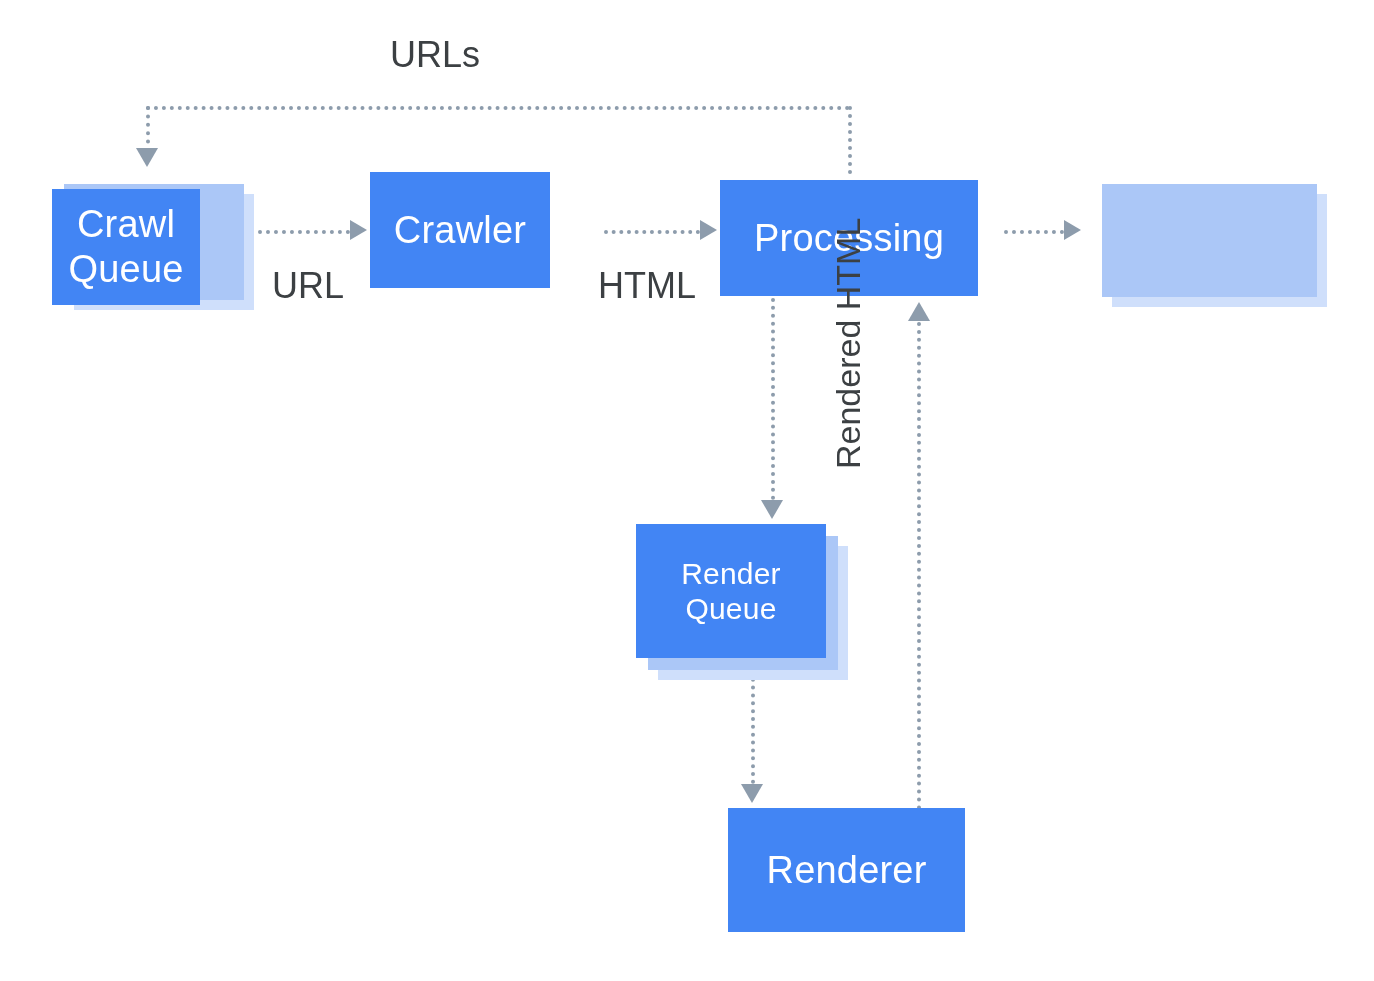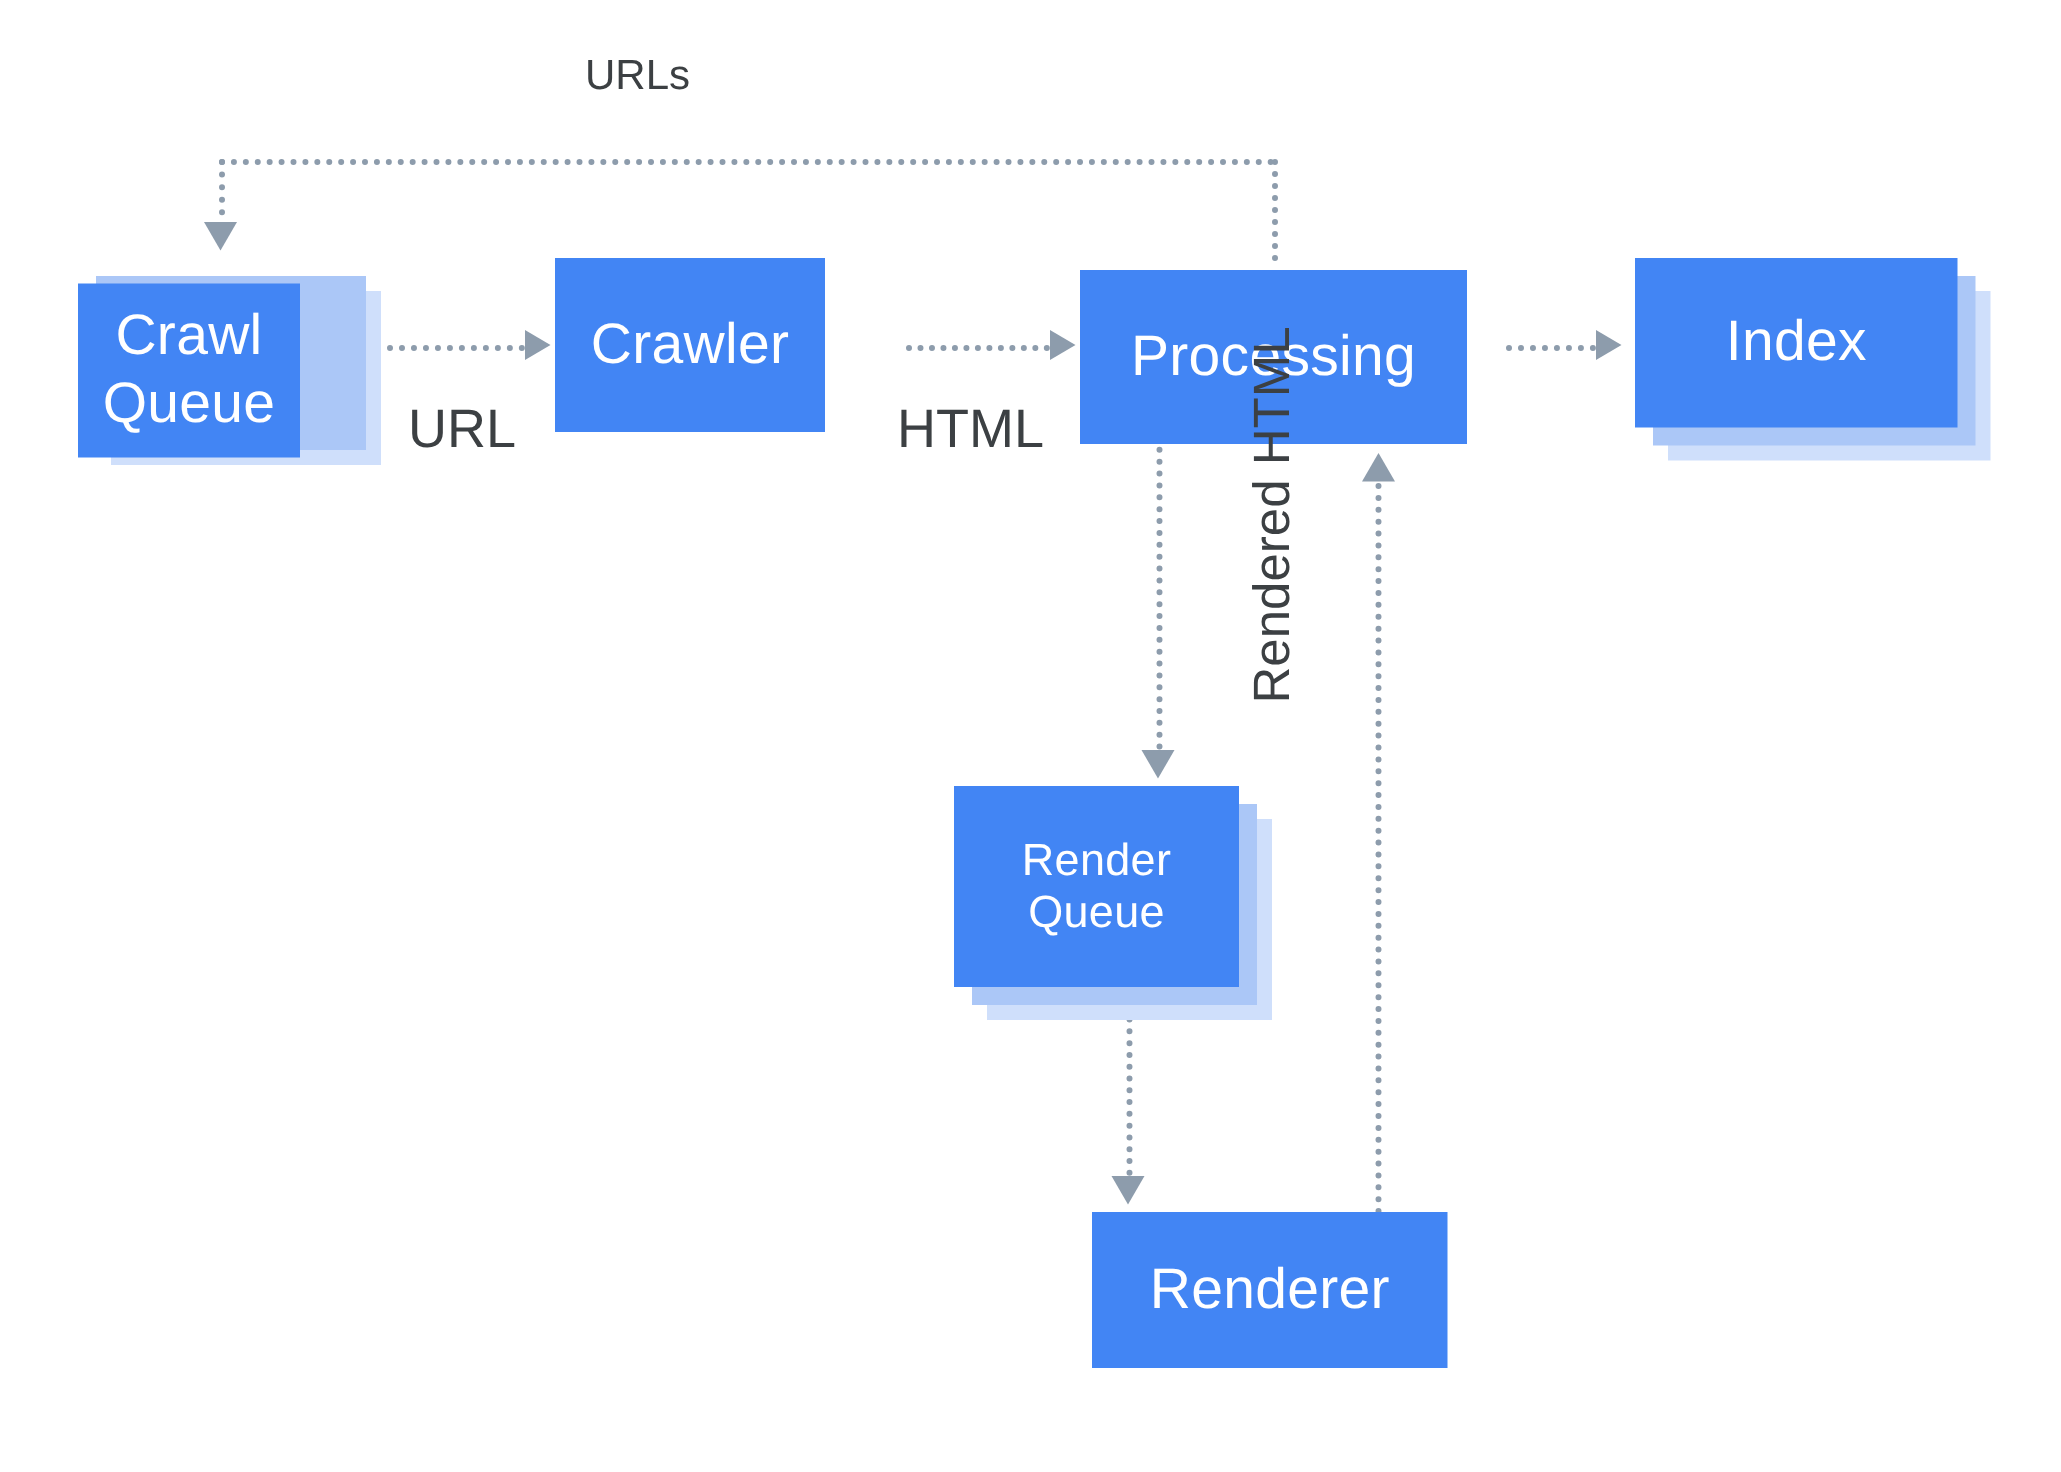--- a/index.html
+++ b/index.html
@@ -100,21 +100,21 @@
 </style>
 </head>
 <body>
 
 <div id="diagram-canvas">
 
   <div class="dotline-v" style="left:848px; top:106px; height:68px;"></div>
   <div class="dotline-h" style="left:146px; top:106px; width:704px;"></div>
   <div class="dotline-v" style="left:146px; top:106px; height:46px;"></div>
   <div class="arrow down" style="left:136px; top:148px;"></div>
-  <div class="edge-label" style="left:390px; top:34px; font-size:28px;">URLs</div>
+  <div class="edge-label" style="left:390px; top:34px; font-size:36px;">URLs</div>
 
   <div class="stack-layer" style="left:74px; top:194px; width:180px; height:116px;"></div>
   <div class="stack-layer mid" style="left:64px; top:184px; width:180px; height:116px;"></div>
   <div class="node" style="left:52px; top:189px; width:148px; height:116px; font-size:38px;">Crawl
 Queue</div>
 
   <div class="dotline-h" style="left:258px; top:230px; width:92px;"></div>
   <div class="arrow right" style="left:350px; top:220px;"></div>
   <div class="edge-label" style="left:272px; top:265px; font-size:36px;text-align:right;">URL</div>
 
@@ -124,32 +124,31 @@
   <div class="arrow right" style="left:700px; top:220px;"></div>
   <div class="edge-label" style="left:598px; top:265px; font-size:36px;">HTML</div>
 
   <div class="node" style="left:720px; top:180px; width:258px; height:116px; font-size:38px;">Processing</div>
 
   <div class="dotline-h" style="left:1004px; top:230px; width:60px;"></div>
   <div class="arrow right" style="left:1064px; top:220px;"></div>
 
   <div class="stack-layer" style="left:1112px; top:194px; width:215px; height:113px;"></div>
   <div class="stack-layer mid" style="left:1102px; top:184px; width:215px; height:113px;"></div>
-  <div class="node" style="left:1090px; top:172px; width:215px; height:113px; font-size:38px;">Index</div>
 
   <div class="dotline-v" style="left:771px; top:290px; height:210px;"></div>
   <div class="arrow down" style="left:761px; top:500px;"></div>
 
   <div class="stack-layer" style="left:658px; top:546px; width:190px; height:134px;"></div>
   <div class="stack-layer mid" style="left:648px; top:536px; width:190px; height:134px;"></div>
   <div class="node" style="left:636px; top:524px; width:190px; height:134px; font-size:30px;">Render
 Queue</div>
 
   <div class="dotline-v" style="left:751px; top:662px; height:122px;"></div>
   <div class="arrow down" style="left:741px; top:784px;"></div>
 
-  <div class="node" style="left:728px; top:808px; width:237px; height:104px; font-size:38px;">Renderer</div>
+  <div class="node" style="left:728px; top:808px; width:237px; height:124px; font-size:38px;">Renderer</div>
 
   <div class="dotline-v" style="left:917px; top:322px; height:488px;"></div>
   <div class="arrow up" style="left:908px; top:302px;"></div>
   <div class="edge-label vertical" style="left:868px; top:430px; font-size:34px;">Rendered HTML</div>
 
 </div>
 
 </body></html>

